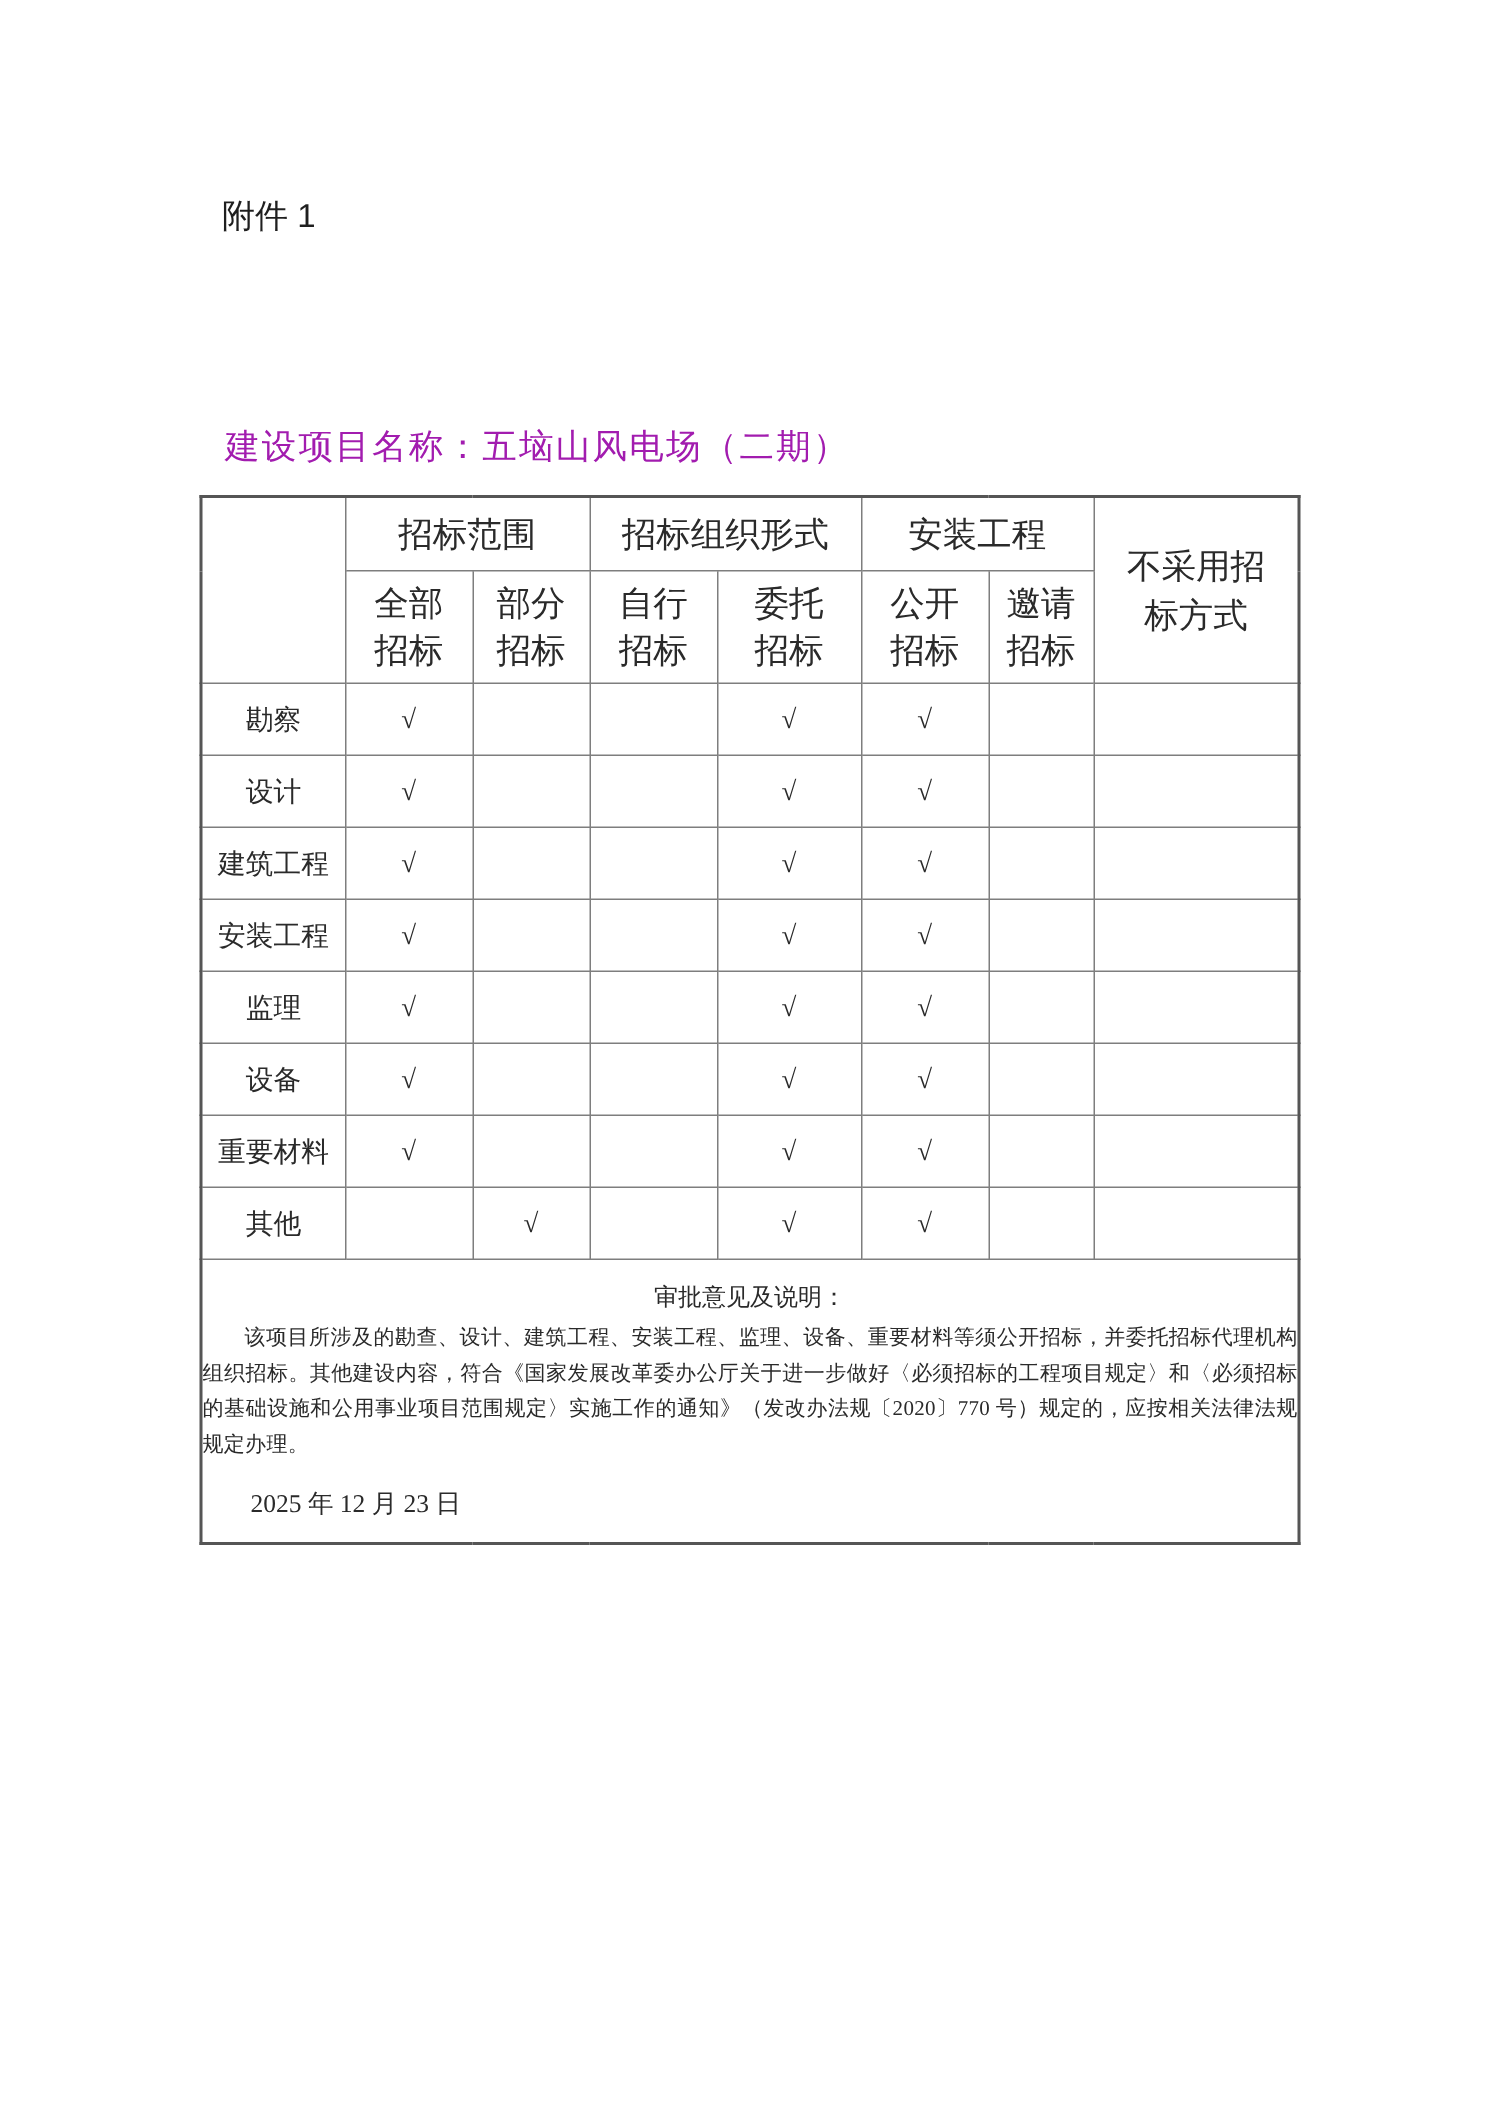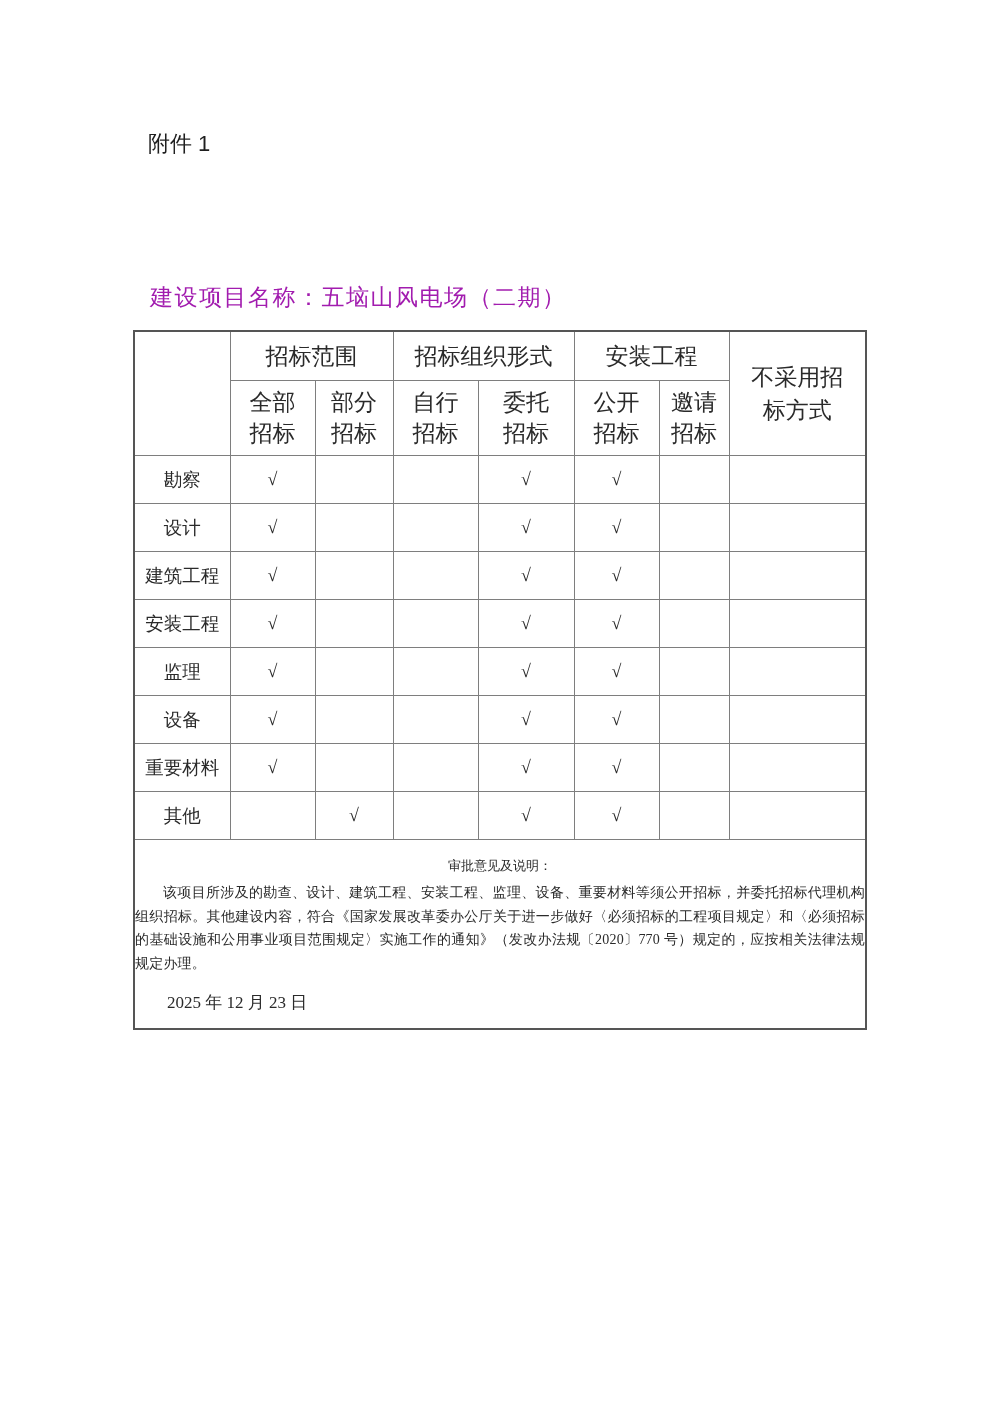--- a/index.html
+++ b/index.html
@@ -67,21 +67,21 @@
   }
   .check{
     font-family:"Liberation Serif", serif;
     font-size:18px;
   }
   td.approval-cell{
     height:188px;vertical-align:top;text-align:left;
     padding:6px 14px 0 14px;
   }
   .approval-label{
-    font-size:13px;line-height:25px;margin:0 0 3px 0;
+    font-size:16px;line-height:25px;margin:0 0 3px 0;
   }
   .approval-paragraph{
     margin:0;font-size:14px;line-height:23.5px;
     text-align:justify;text-indent:2em;
     letter-spacing:0.2px;
   }
   .approval-date{
     position:relative;left:32px;
     margin-top:16px;text-align:left;
     font-size:17px;line-height:24px;

